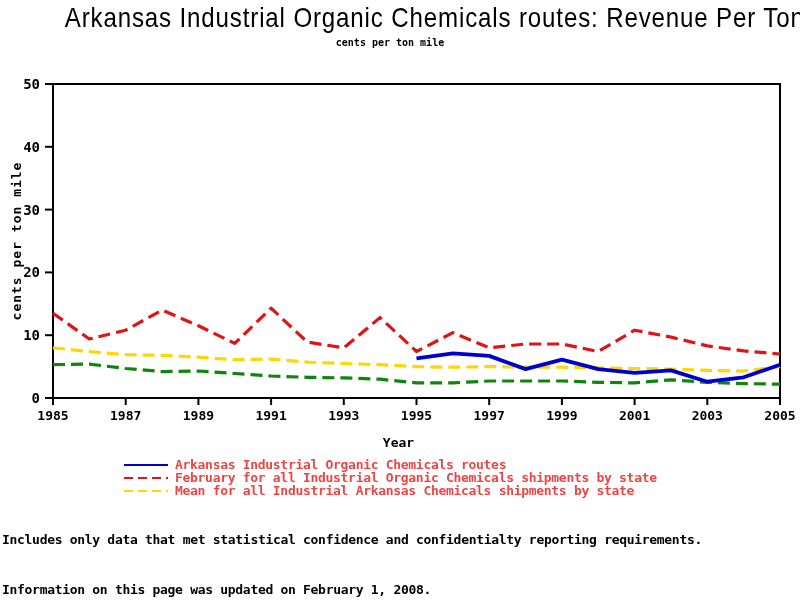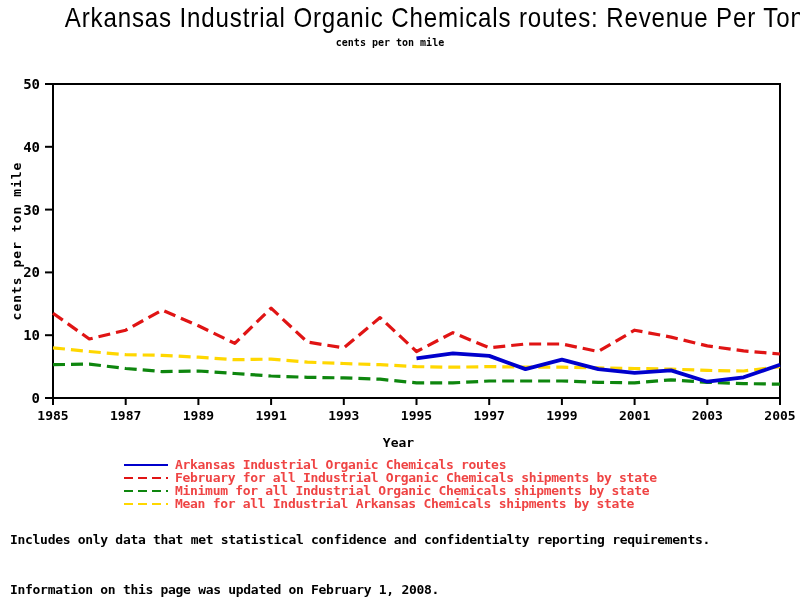--- a/index.html
+++ b/index.html
@@ -20,21 +20,21 @@
   .chart-svg { position:absolute; left:0; top:0; }
   .legend {
     position:absolute; left:123px; top:458px;
   }
   .legend-row { display:flex; align-items:center; height:13px; }
   .legend-marker { flex:0 0 auto; margin-right:6px; }
   .legend-label {
     font-size:13px; font-weight:bold; color:#ef4444; white-space:nowrap; letter-spacing:-0.3px;
   }
   .footnote {
-    position:absolute; left:10px; color:#000; font-size:13px; font-weight:bold;
+    position:absolute; left:2px; color:#000; font-size:13px; font-weight:bold;
     white-space:nowrap; letter-spacing:-0.3px; line-height:14px;
   }
   .footnote-a { top:533px; }
   .footnote-b { top:583px; }
 </style>
 </head>
 <body>
 
 <div class="page">
 
@@ -94,26 +94,20 @@
         <span class="legend-label">Arkansas Industrial Organic Chemicals routes</span>
       </div>
       <div class="legend-row">
         <svg width="46" height="8" class="legend-marker">
           <line x1="1" y1="4" x2="45" y2="4" stroke="#e01414" stroke-width="2.2" stroke-dasharray="9 5"></line>
         </svg>
         <span class="legend-label">February for all Industrial Organic Chemicals shipments by state</span>
       </div>
       <div class="legend-row">
         <svg width="46" height="8" class="legend-marker">
-          <line x1="1" y1="4" x2="45" y2="4" stroke="#0e860e" stroke-width="2.2" stroke-dasharray="9 5"></line>
-        </svg>
-        <span class="legend-label">Minimum for all Industrial Organic Chemicals shipments by state</span>
-      </div>
-      <div class="legend-row">
-        <svg width="46" height="8" class="legend-marker">
           <line x1="1" y1="4" x2="45" y2="4" stroke="#ffd700" stroke-width="2.2" stroke-dasharray="9 5"></line>
         </svg>
         <span class="legend-label">Mean for all Industrial Arkansas Chemicals shipments by state</span>
       </div>
     </div>
 
   <div class="footnote footnote-a">
     <div>Includes only data that met statistical confidence and confidentialty reporting requirements.</div>
   </div>
   <div class="footnote footnote-b">Information on this page was updated on February 1, 2008.</div>

